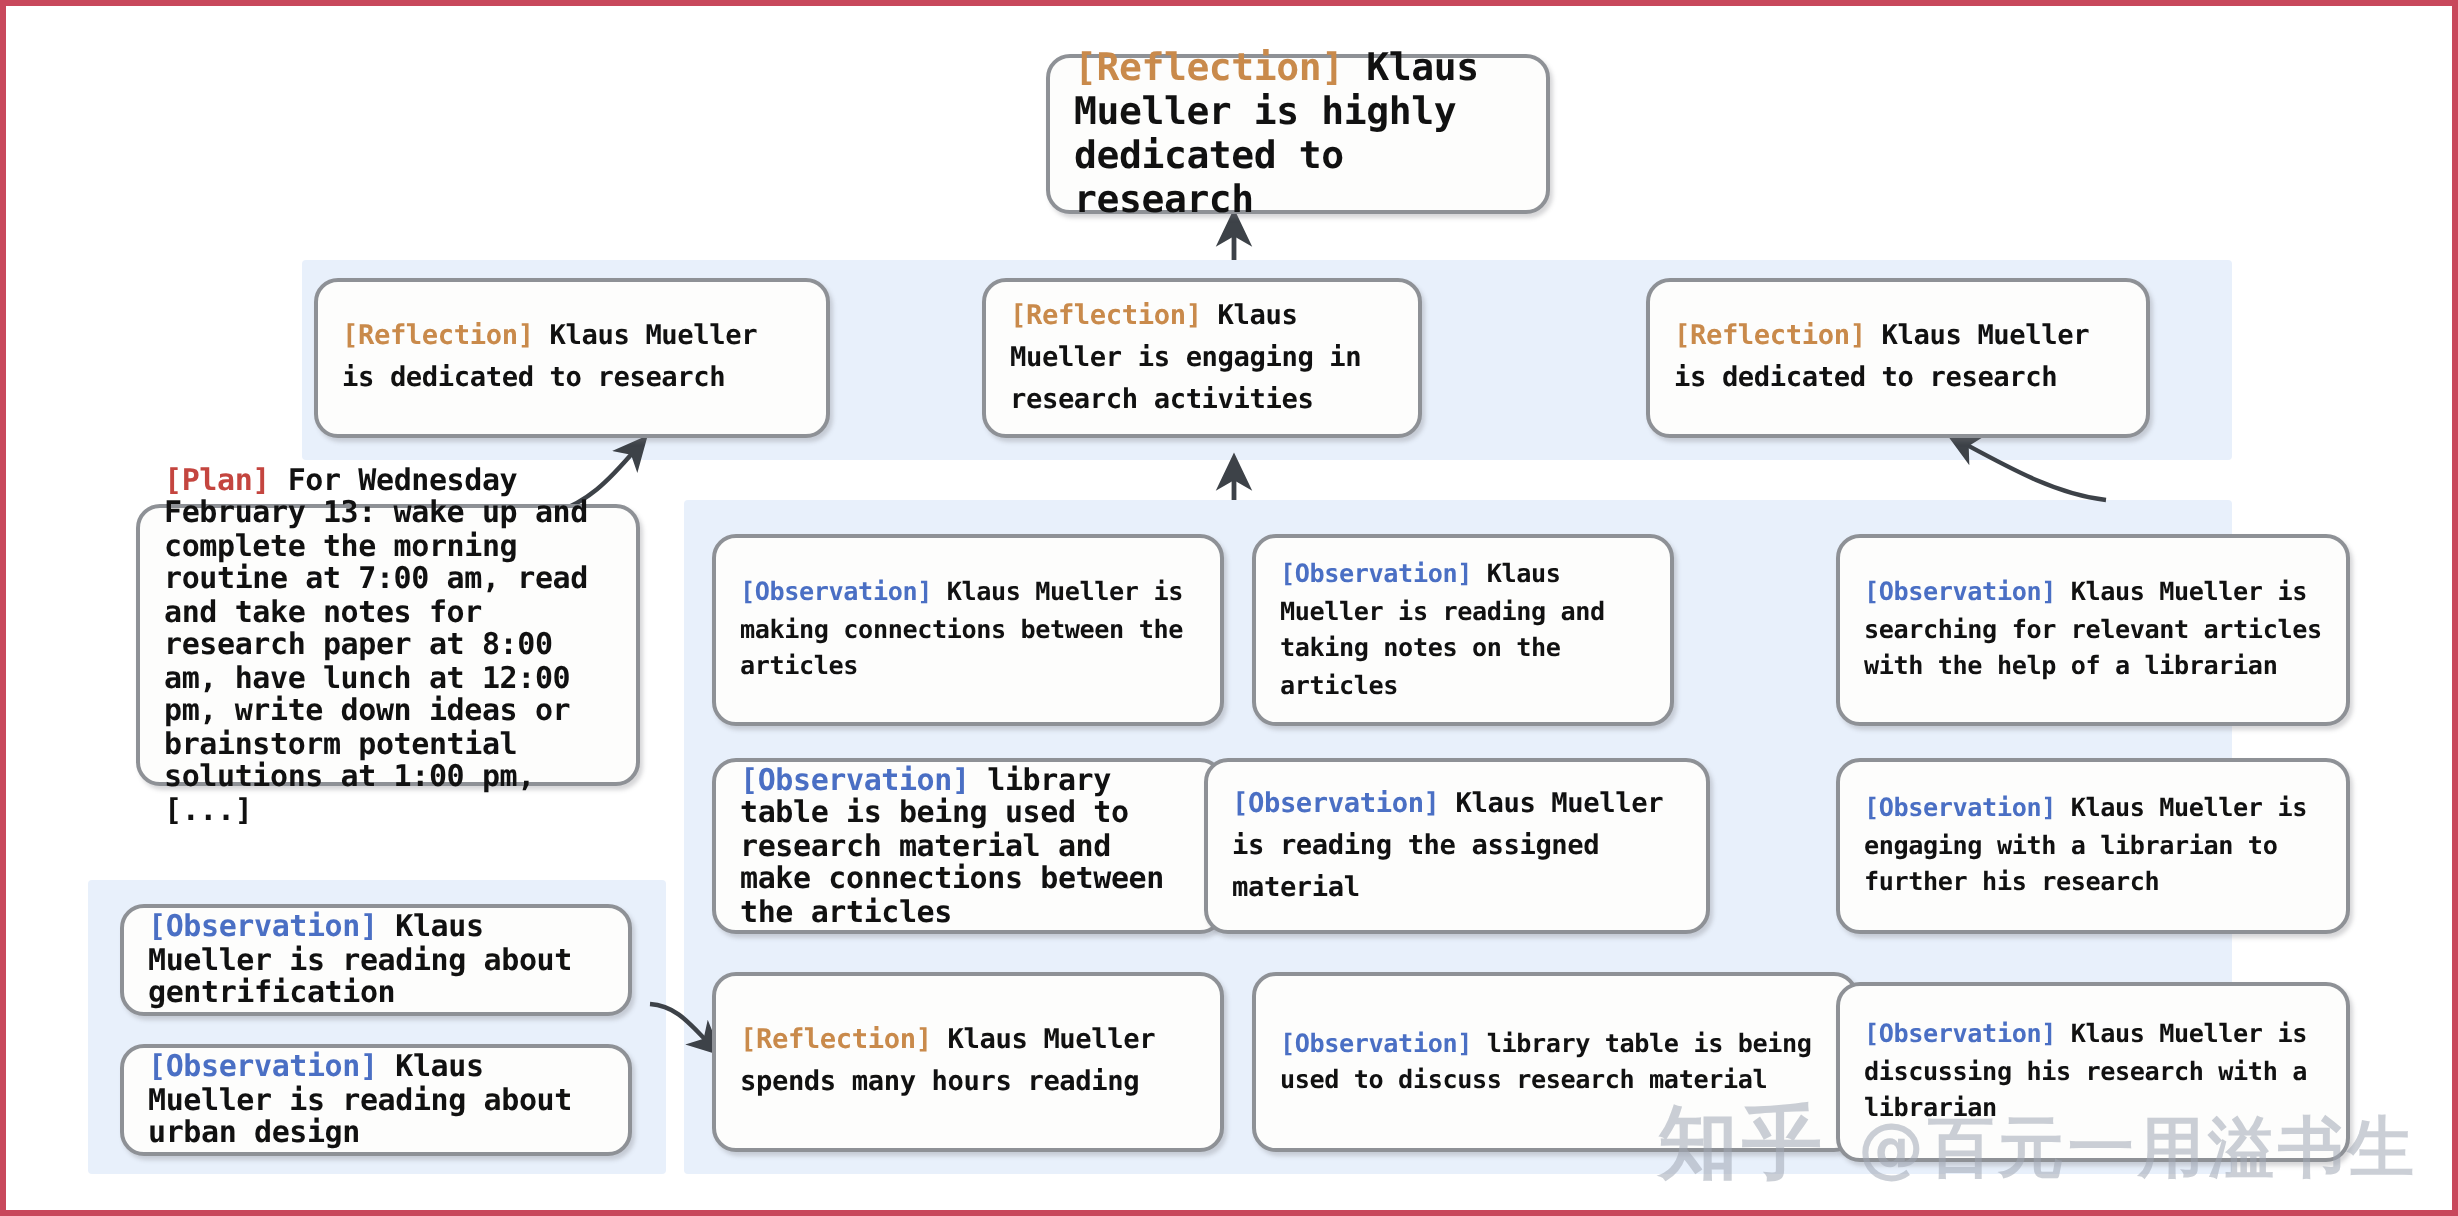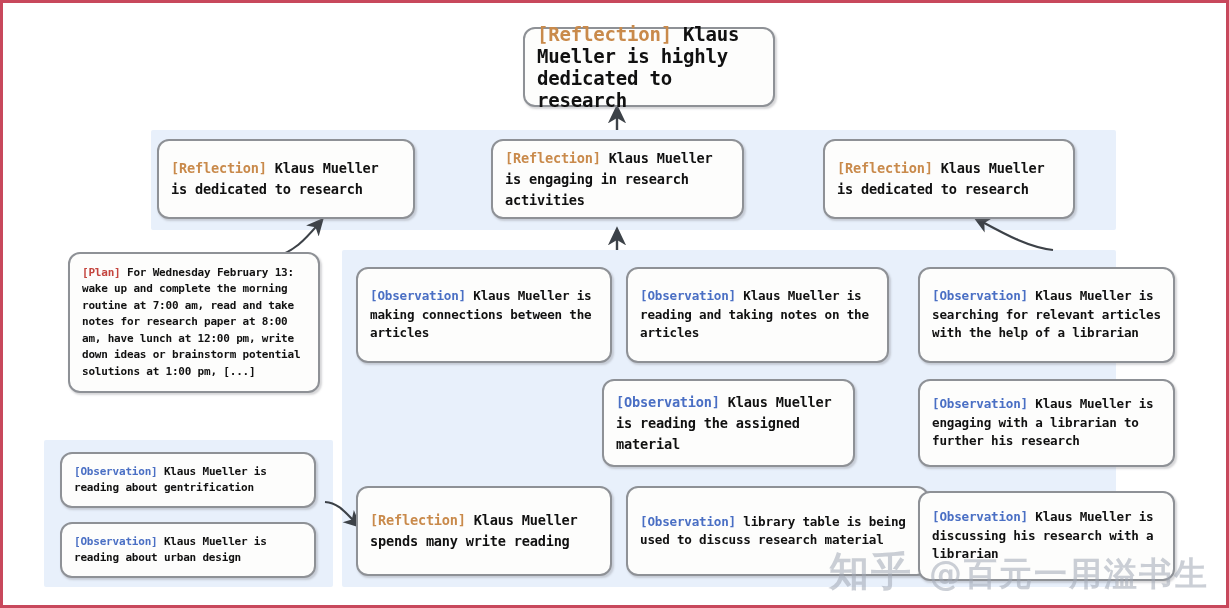--- a/index.html
+++ b/index.html
@@ -42,21 +42,21 @@
     display: flex;
     align-items: center;
   }
   .node .inner { padding: 0 12px; width: 100%; }
   .tag-reflection { color: #c98a4b; font-weight: bold; }
   .tag-plan       { color: #c4453f; font-weight: bold; }
   .tag-observation{ color: #4a6fc4; font-weight: bold; }
 
   .t15 { font-size: 19px; line-height: 22px; margin-left: 32px; }
   .t14 { font-size: 13.6px; line-height: 21px; }
-  .t11 { font-size: 11px; line-height: 16.5px; }
+  .t11 { font-size: 15px; line-height: 16.5px; }
   .t13 { font-size: 12.6px; line-height: 18.5px; }
 
   
   #arrows {
     position: absolute; left: 0; top: 0;
     width: 1229px; height: 608px;
     pointer-events: none;
   }
   
   #watermark {
@@ -108,21 +108,21 @@
         <span class="tag-reflection">[Reflection]</span><span> Klaus Mueller is highly dedicated to research</span>
       </div>
     </div>
 
     <div class="node t14" style="left:154px; top:136px; width:258px; height:80px;">
       <div class="inner">
         <span class="tag-reflection">[Reflection]</span><span> Klaus Mueller is dedicated to research</span>
       </div>
     </div>
 
-    <div class="node t14" style="left:488px; top:136px; width:253px; height:80px;">
+    <div class="node t14" style="left:488px; top:136px; width:220px; height:80px;">
       <div class="inner">
         <span class="tag-reflection">[Reflection]</span><span> Klaus Mueller is engaging in research activities</span>
       </div>
     </div>
 
     <div class="node t14" style="left:820px; top:136px; width:252px; height:80px;">
       <div class="inner">
         <span class="tag-reflection">[Reflection]</span><span> Klaus Mueller is dedicated to research</span>
       </div>
     </div>
@@ -144,28 +144,33 @@
         <span class="tag-observation">[Observation]</span><span> Klaus Mueller is reading about urban design</span>
       </div>
     </div>
 
     <div class="node t13" style="left:353px; top:264px; width:256px; height:96px;">
       <div class="inner">
         <span class="tag-observation">[Observation]</span><span> Klaus Mueller is making connections between the articles</span>
       </div>
     </div>
 
+    <div class="node t11" style="left:353px; top:376px; width:256px; height:88px;">
+      <div class="inner">
+        <span class="tag-observation">[Observation]</span><span> library table is being used to research material and make connections between the articles</span>
+      </div>
+    </div>
 
     <div class="node t14" style="left:353px; top:483px; width:256px; height:90px;">
       <div class="inner">
-        <span class="tag-reflection">[Reflection]</span><span> Klaus Mueller spends many write reading</span>
-      </div>
-    </div>
-
-    <div class="node t13" style="left:623px; top:264px; width:263px; height:96px;">
+        <span class="tag-reflection">[Reflection]</span><span> Klaus Mueller spends many hours reading</span>
+      </div>
+    </div>
+
+    <div class="node t13" style="left:623px; top:264px; width:211px; height:96px;">
       <div class="inner">
         <span class="tag-observation">[Observation]</span><span> Klaus Mueller is reading and taking notes on the articles</span>
       </div>
     </div>
 
     <div class="node t14" style="left:599px; top:376px; width:253px; height:88px;">
       <div class="inner">
         <span class="tag-observation">[Observation]</span><span> Klaus Mueller is reading the assigned material</span>
       </div>
     </div>

